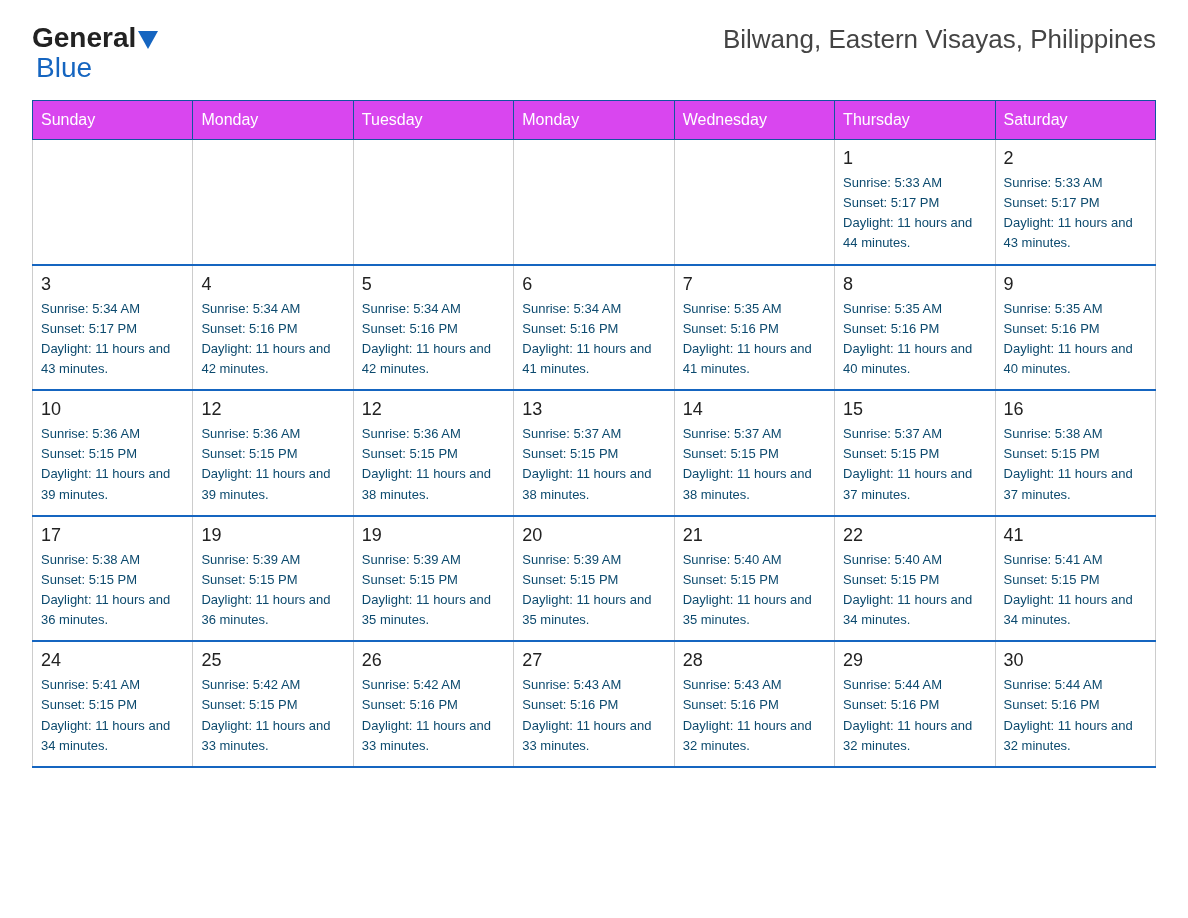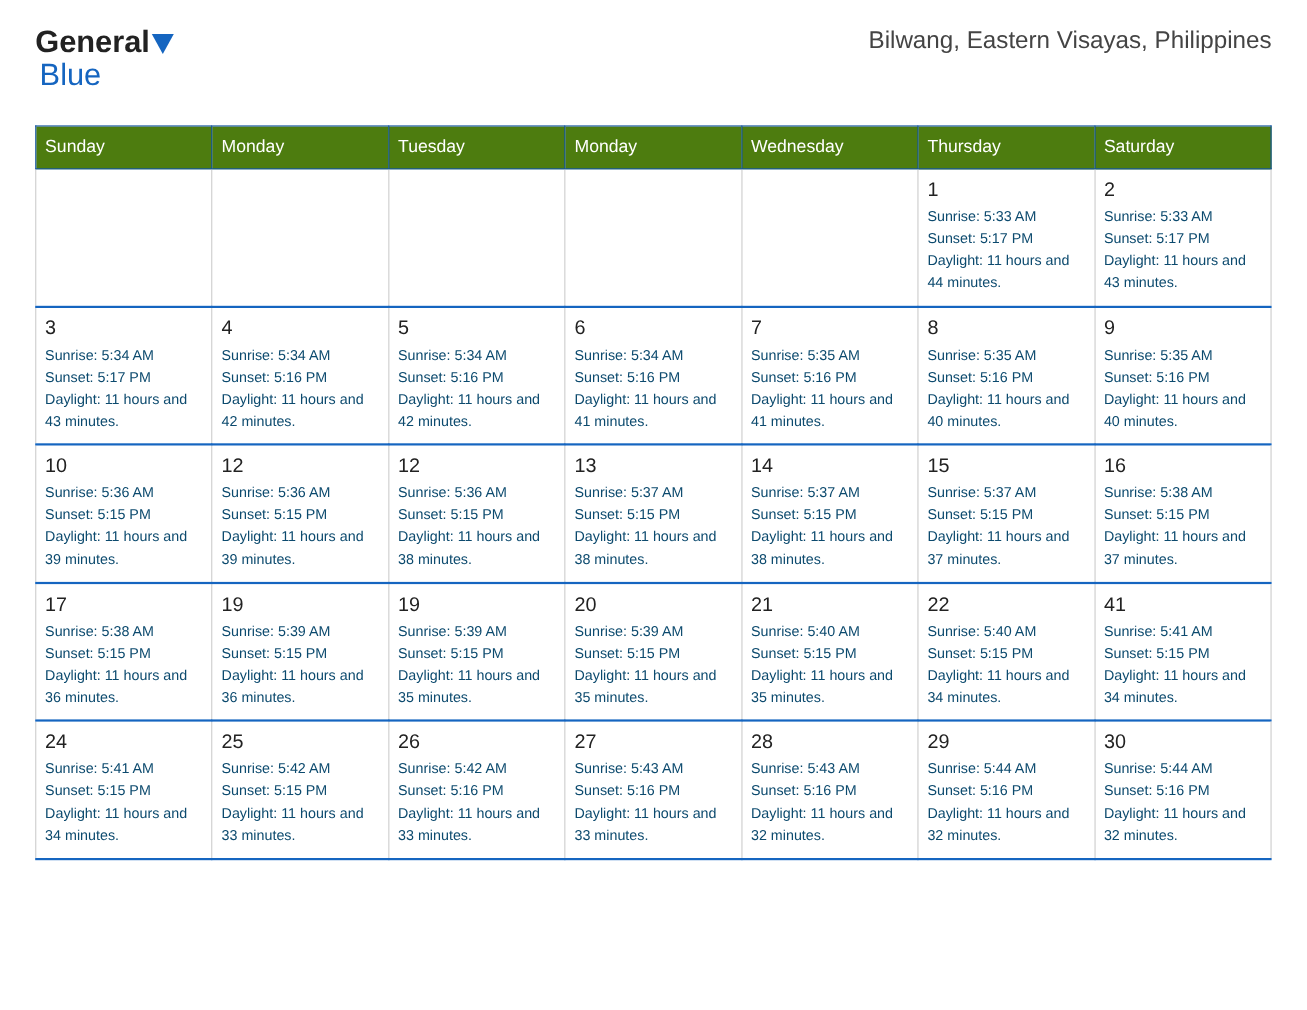--- a/index.html
+++ b/index.html
@@ -8,21 +8,21 @@
       background: #fff;
       color: #222;
       padding: 24px 32px;
       width: 1188px;
       min-height: 918px;
     }
     .header {
       display: flex;
       justify-content: space-between;
       align-items: flex-start;
-      margin-bottom: 30px;
+      margin-bottom: 16px;
     }
     .logo {
       display: flex;
       flex-direction: column;
       align-items: flex-start;
     }
     .logo-top {
       display: flex;
       align-items: center;
       font-size: 28px;
@@ -52,31 +52,31 @@
     .title-block {
       text-align: right;
     }
     .title-block h1 {
       font-size: 52px;
       font-weight: normal;
       color: #222;
       line-height: 1.1;
     }
     .title-block h2 {
-      font-size: 22px;
+      font-size: 26px;
       font-weight: normal;
       color: #444;
     }
     table {
       width: 100%;
       border-collapse: collapse;
       table-layout: fixed;
     }
     thead tr th {
-      background-color: #4d7c0f;
+      background-color: #d946ef;
       color: #fff;
       padding: 10px 8px;
       font-size: 16px;
       font-weight: normal;
       text-align: left;
       border: 1px solid #1255a0;
     }
     tbody tr {
       border-bottom: 2px solid #1565c0;
     }

